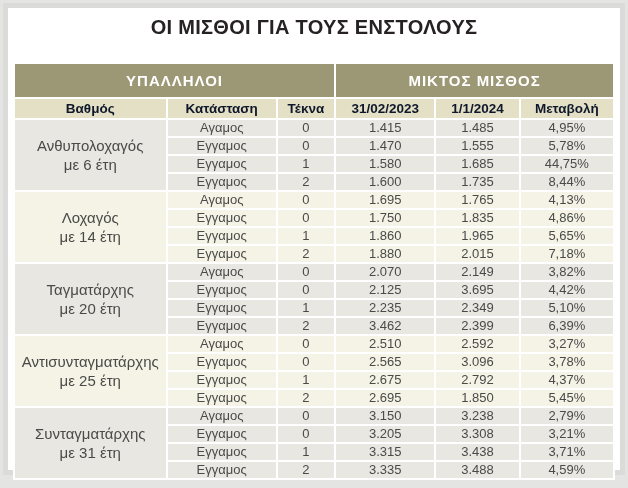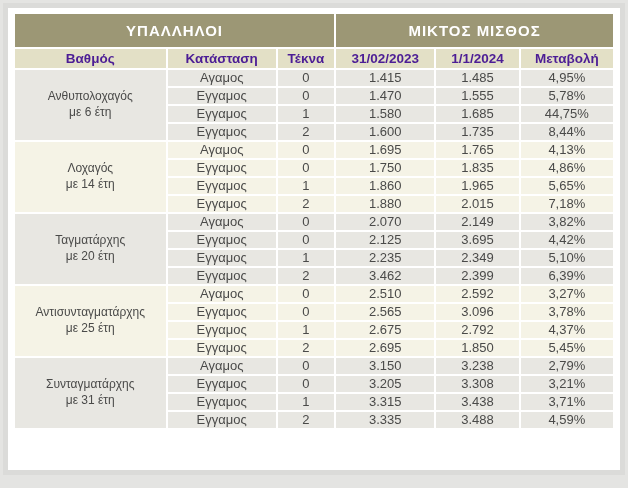--- a/index.html
+++ b/index.html
@@ -12,41 +12,42 @@
   body{background:var(--page-bg); font-family:"Liberation Sans", sans-serif; position:relative;}
   .card{
     position:absolute; left:3px; top:3px; width:622px; height:472px;
     background:#FFFFFF; border:5px solid var(--frame);
   }
   .title{
     height:38px; display:flex; align-items:center; justify-content:center;
     font-size:20px; font-weight:bold; color:var(--title-text); letter-spacing:.3px;
   }
   table{
-    table-layout:fixed; width:602px; margin:4px auto;
+    table-layout:fixed; width:602px; margin:16px auto;
     border-collapse:separate; border-spacing:2px; background:#FFFFFF;
   }
   th,td{text-align:center; vertical-align:middle; padding:0; overflow:hidden; white-space:nowrap;}
   th.group-header{
     background:var(--header-bg); color:var(--header-text);
     font-size:15px; font-weight:bold; letter-spacing:1px; height:33px;
   }
   th.col-header{
-    background:var(--subheader-bg); color:#4c1d95;
+    background:var(--subheader-bg); color:#0f172a;
     font-size:13.5px; font-weight:bold; height:19px;
   }
   td{font-size:13px; color:var(--body-text); height:16px; line-height:16px;}
   tr.g-gray td{background:var(--group-gray);}
   tr.g-cream td{background:var(--group-cream);}
-  td.rank{line-height:1.3; font-size:12px;}
+  td.rank{line-height:1.3; font-size:15px;}
 </style>
 </head>
 <body>
 
 <div class="card">
+  <div class="title">ΟΙ ΜΙΣΘΟΙ ΓΙΑ ΤΟΥΣ ΕΝΣΤΟΛΟΥΣ</div>
   <table>
     <colgroup>
       <col style="width:150px">
         <col style="width:108px">
         <col style="width:56px">
       <col style="width:98px">
         <col style="width:82px">
         <col style="width:92px">
     </colgroup>
     <thead>

